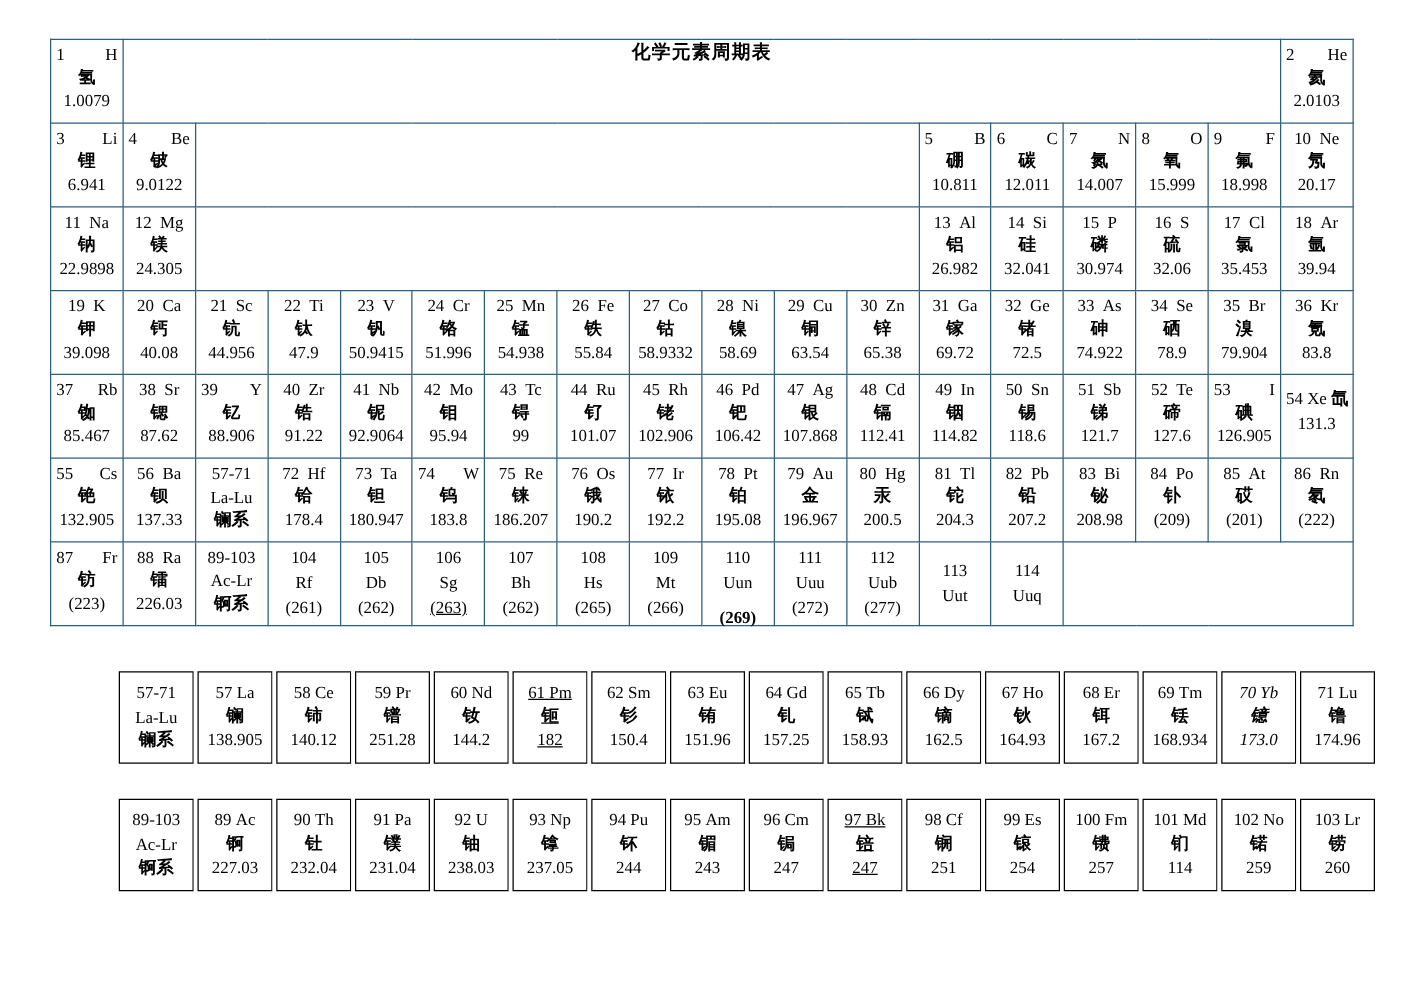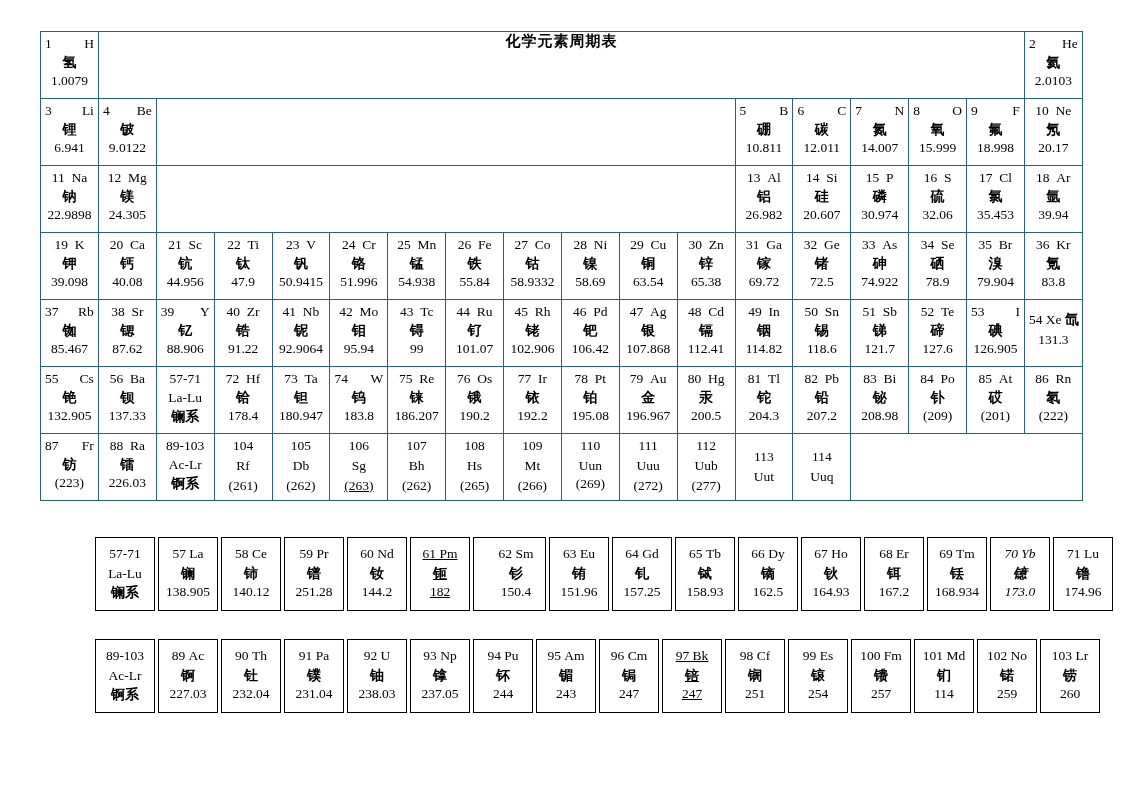--- a/index.html
+++ b/index.html
@@ -260,21 +260,21 @@
                 <div class="cn">铝</div>
                 <div class="mass">26.982</div>
               </div>
             </td>
             <td>
               <div class="cell">
                 <div class="row1 ctr">
                   <span>14&nbsp;&nbsp;Si</span>
                 </div>
                 <div class="cn">硅</div>
-                <div class="mass">20.607</div>
+                <div class="mass">32.041</div>
               </div>
             </td>
             <td>
               <div class="cell">
                 <div class="row1 ctr">
                   <span>15&nbsp;&nbsp;P</span>
                 </div>
                 <div class="cn">磷</div>
                 <div class="mass">30.974</div>
               </div>
@@ -869,21 +869,21 @@
               <div class="cell">
                 <div class="line-ctr">109</div>
                 <div class="line-ctr" style="margin-top: 2px;">Mt</div>
                 <div class="mass" style="margin-top: 2px;">(266)</div>
               </div>
             </td>
             <td>
               <div class="cell">
                 <div class="line-ctr">110</div>
                 <div class="line-ctr" style="margin-top: 2px;">Uun</div>
-                <div class="mass" style="margin-top: 0;">(269)</div>
+                <div class="mass" style="margin-top: 10px; font-weight: bold;">(269)</div>
               </div>
             </td>
             <td>
               <div class="cell">
                 <div class="line-ctr">111</div>
                 <div class="line-ctr" style="margin-top: 2px;">Uuu</div>
                 <div class="mass" style="margin-top: 2px;">(272)</div>
               </div>
             </td>
             <td>
@@ -956,21 +956,21 @@
             </td>
             <td class="gap"></td>
             <td style="width: 58px; text-decoration: underline;">
               <div class="scell">
                 <div class="sline">61&nbsp;Pm</div>
                 <div class="scn">钷</div>
                 <div class="sline">182</div>
               </div>
             </td>
             <td class="gap"></td>
-            <td style="width: 58px; padding-left: 13px;">
+            <td style="width: 58px;">
               <div class="scell">
                 <div class="sline">62&nbsp;Sm</div>
                 <div class="scn">钐</div>
                 <div class="sline">150.4</div>
               </div>
             </td>
             <td class="gap"></td>
             <td style="width: 58px;">
               <div class="scell">
                 <div class="sline">63&nbsp;Eu</div>

